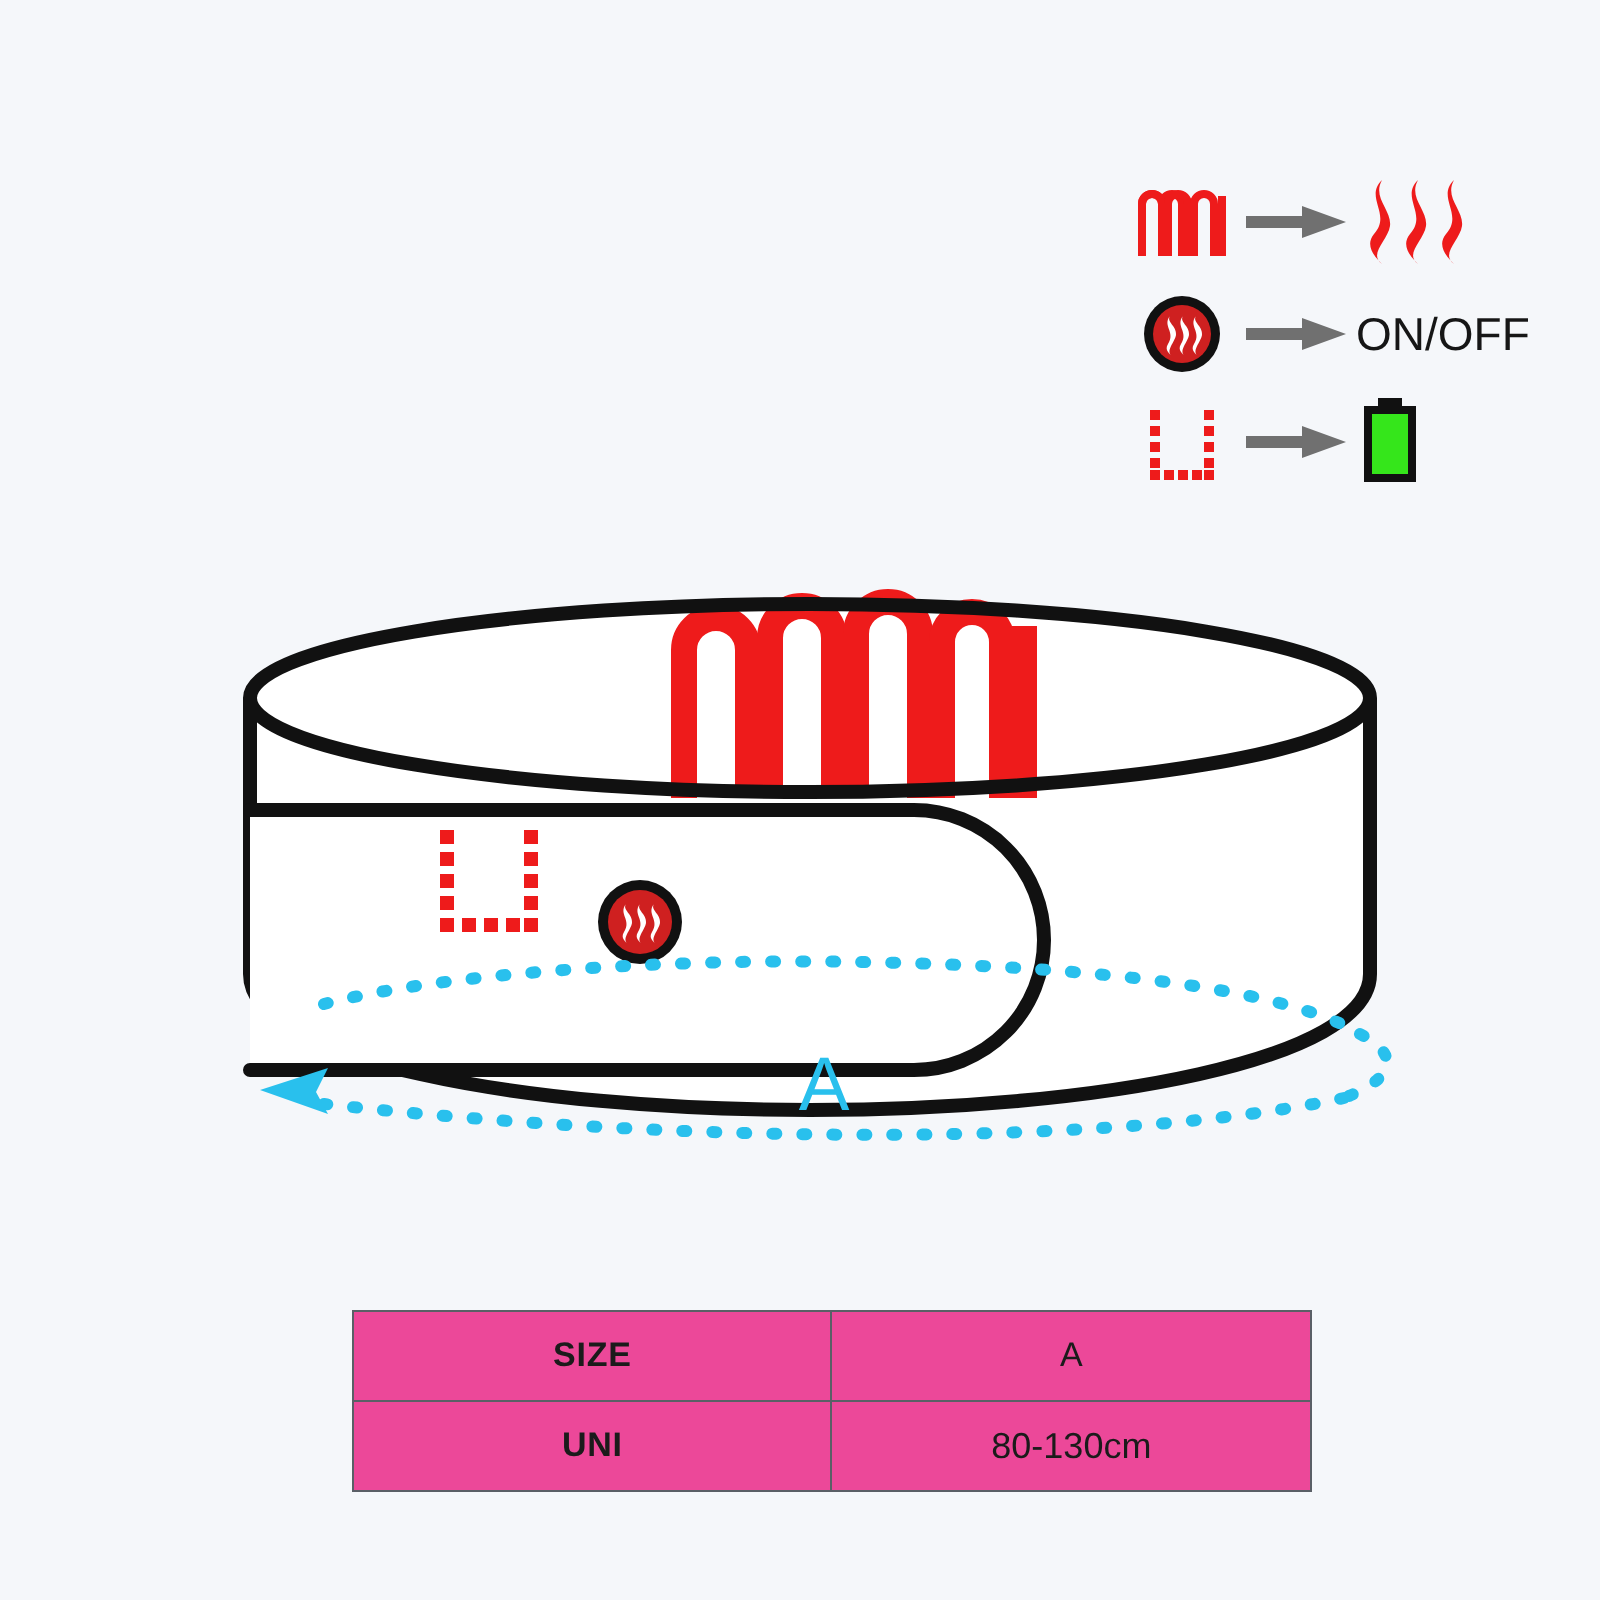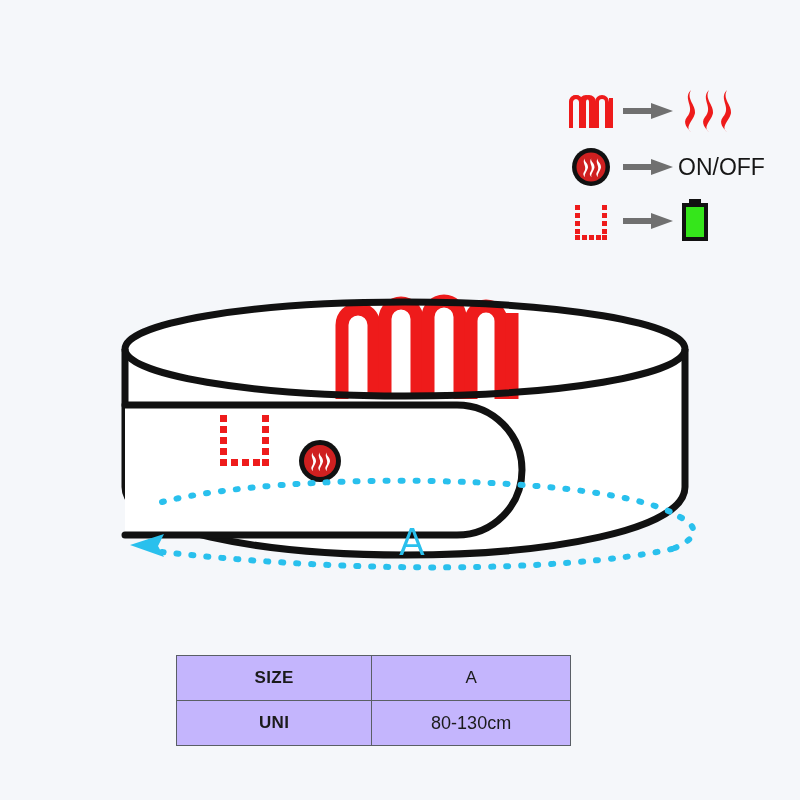--- a/index.html
+++ b/index.html
@@ -82,23 +82,23 @@
     top: 270px;
     width: 620px;
     height: 290px;
   }
 
   
   .size-table {
     position: absolute;
     left: 176px;
     top: 638px;
-    width: 395px;
+    width: 480px;
     border-collapse: collapse;
-    background: #c4b5fd;
+    background: #ec4899;
   }
   .size-table td {
     border: 1.5px solid #5a5f66;
     height: 42px;
     text-align: center;
     vertical-align: middle;
     color: #1b1b1b;
     font-family: "Liberation Sans", sans-serif;
   }
   .size-table td.lbl {

